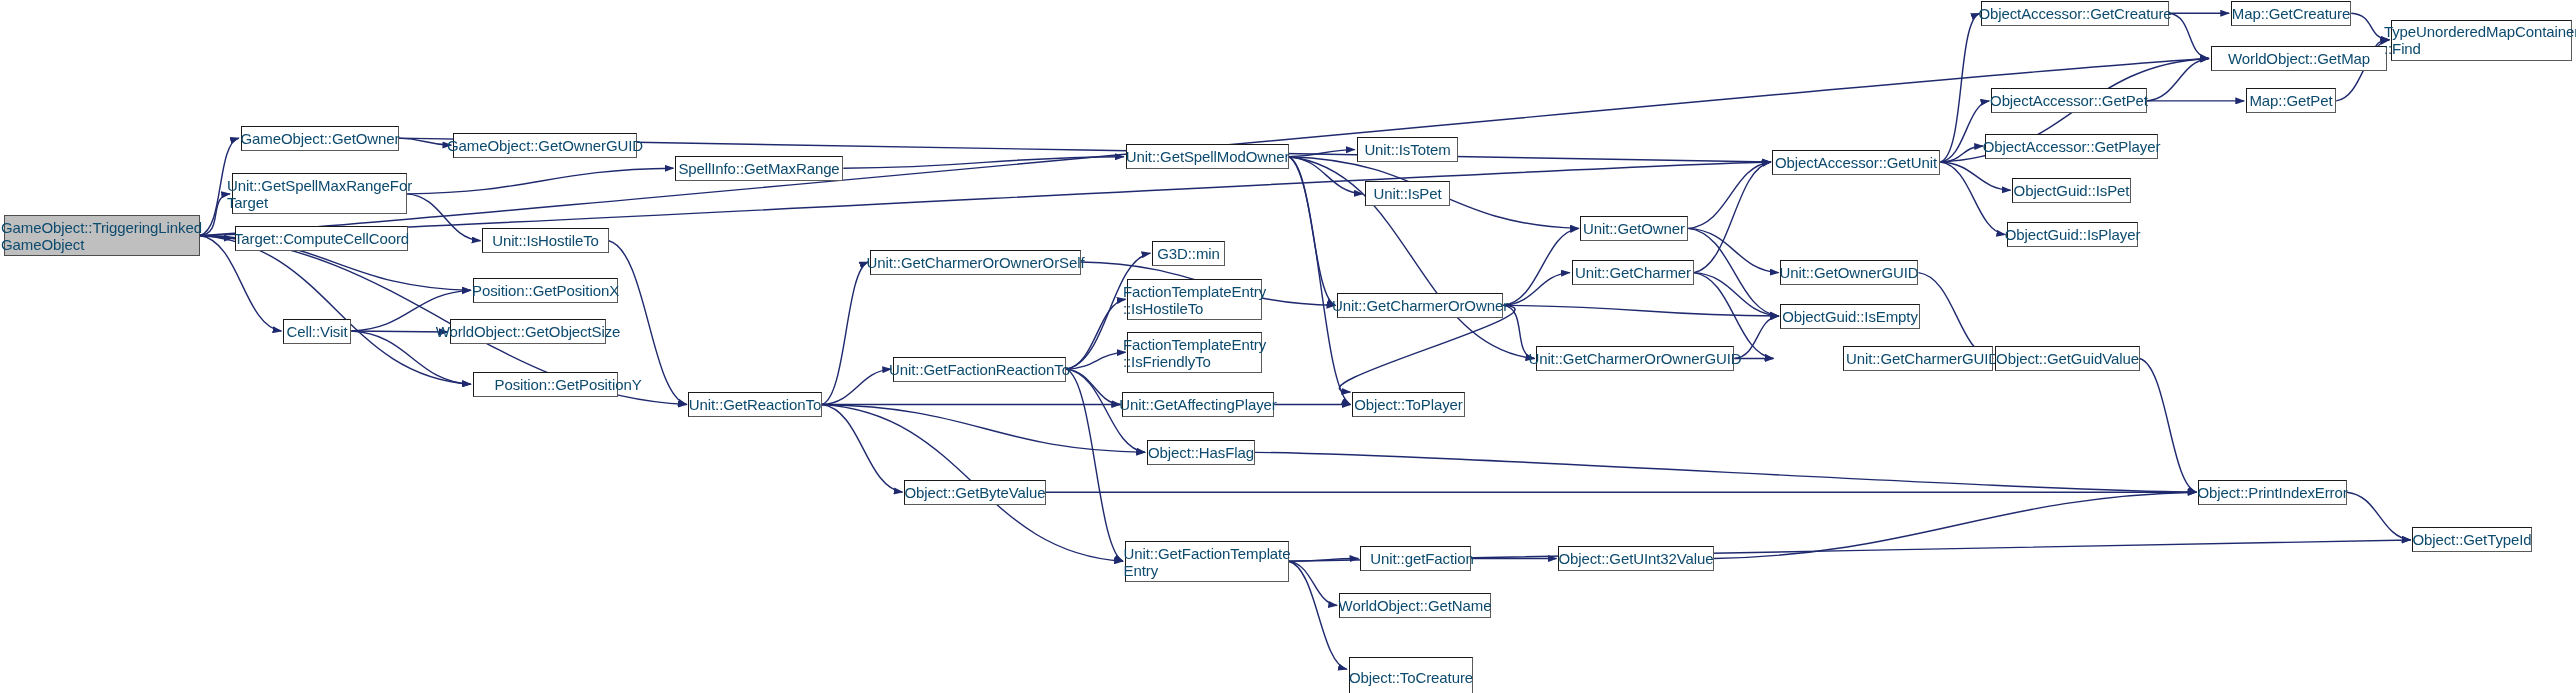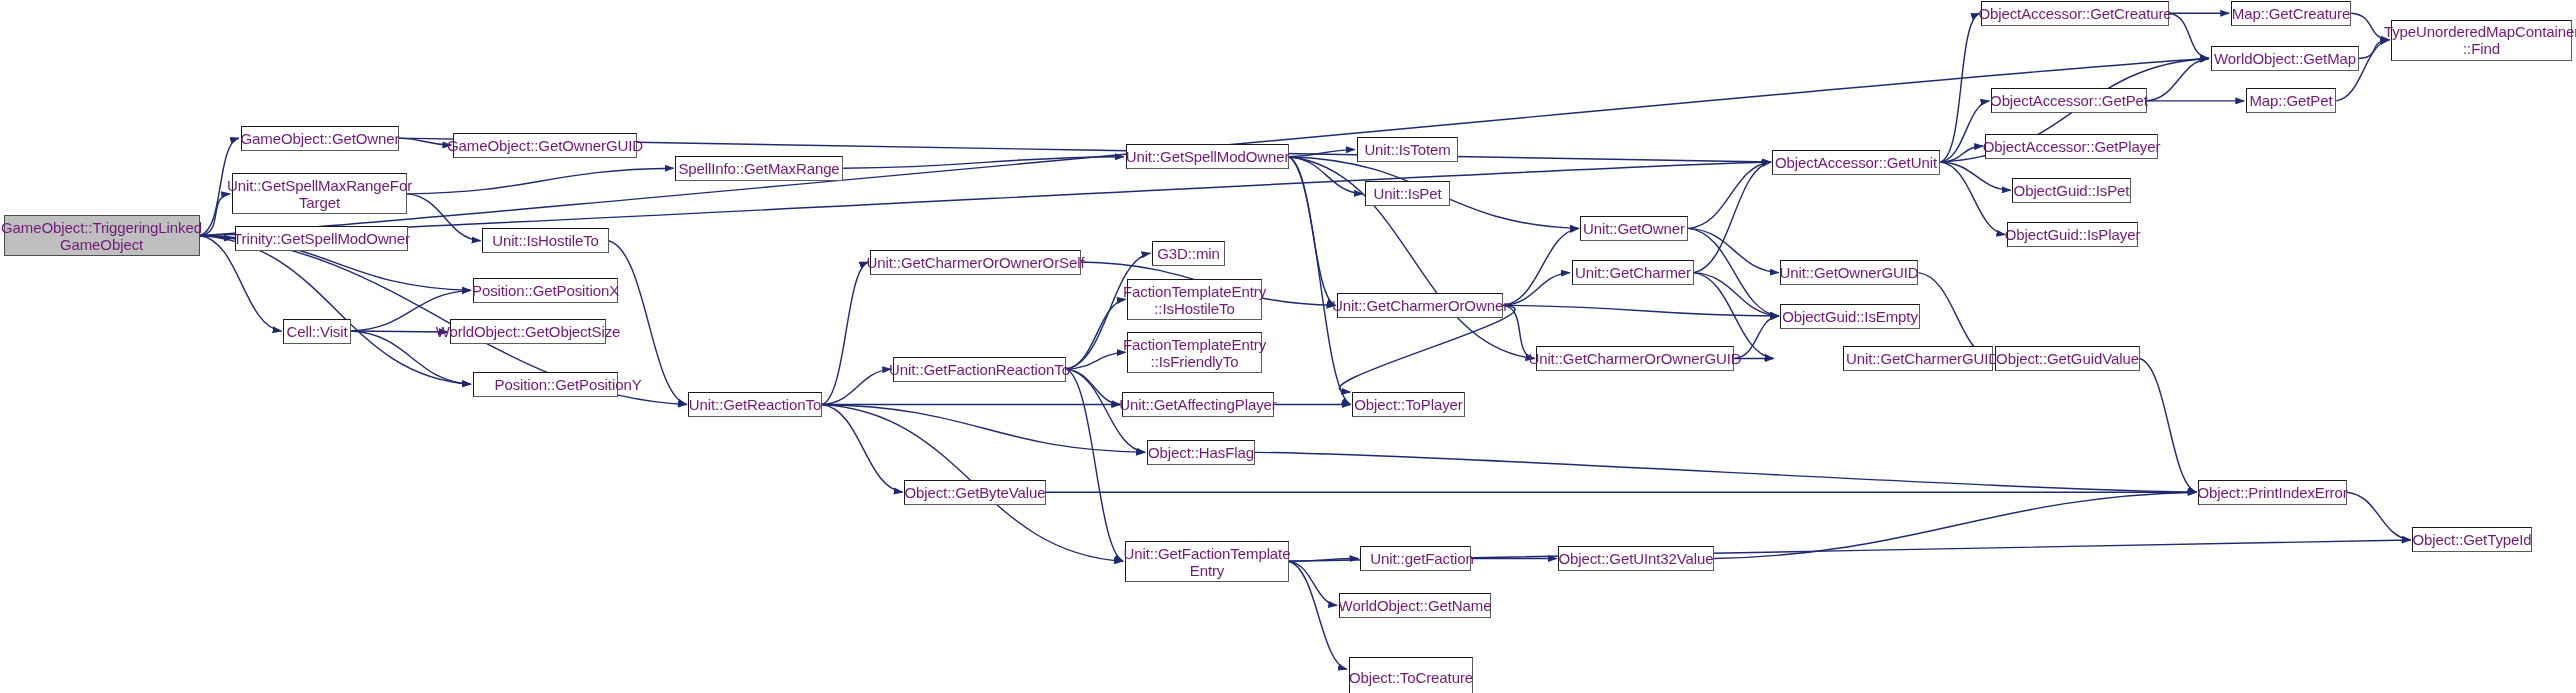--- a/index.html
+++ b/index.html
@@ -23,25 +23,24 @@
     height: 694px;
     pointer-events: none;
   }
   .node {
     position: absolute;
     box-sizing: border-box;
     border: 0.9px solid #1a1a1a;
     border-right-color: #5a5a5a;
     border-bottom-color: #5a5a5a;
     background: #ffffff;
-    color: #701a75;
+    color: #0c4a6e;
     display: flex;
     align-items: center;
     justify-content: center;
-    text-align: center;
     font-size: 15px;
     line-height: 17px;
     letter-spacing: -0.1px;
     white-space: pre-line;
     z-index: 5;
   }
   .node.root {
     background: #bfbfbf;
     border: 0.9px solid #4d4d4d;
     font-weight: normal;
@@ -141,21 +140,21 @@
         <path d="M2652,556 C2687.52,559.24 2690.48,606.76 2724,610" fill="none" stroke="#1f2a6e" stroke-width="1.6" marker-end="url(#arrowhead)"></path>
       </g>
   </svg>
   <div id="node-group">
       <div class="node root" style="left: 3.5px; top: 215px; width: 196px; height: 41px;"><span class="node-label">GameObject::TriggeringLinked
 GameObject</span></div>
       <div class="node" style="left: 241px; top: 126px; width: 158px; height: 25px;"><span class="node-label">GameObject::GetOwner</span></div>
       <div class="node" style="left: 453px; top: 133px; width: 184px; height: 25px;"><span class="node-label">GameObject::GetOwnerGUID</span></div>
       <div class="node" style="left: 232px; top: 173px; width: 175px; height: 41px;"><span class="node-label">Unit::GetSpellMaxRangeFor
 Target</span></div>
-      <div class="node" style="left: 235px; top: 226px; width: 173px; height: 25px;"><span class="node-label">Trinity::GetSpellModOwner</span></div>
+      <div class="node" style="left: 235px; top: 226px; width: 173px; height: 25px;"><span class="node-label">Target::ComputeCellCoord</span></div>
       <div class="node" style="left: 482px; top: 228px; width: 127px; height: 25px;"><span class="node-label">Unit::IsHostileTo</span></div>
       <div class="node" style="left: 675px; top: 156px; width: 168px; height: 25px;"><span class="node-label">SpellInfo::GetMaxRange</span></div>
       <div class="node" style="left: 473px; top: 278px; width: 145px; height: 25px;"><span class="node-label">Position::GetPositionX</span></div>
       <div class="node" style="left: 283px; top: 319px; width: 68px; height: 25px;"><span class="node-label">Cell::Visit</span></div>
       <div class="node" style="left: 450px; top: 319px; width: 156px; height: 25px;"><span class="node-label">WorldObject::GetObjectSize</span></div>
       <div class="node" style="left: 473px; top: 372px; width: 145px; height: 25px; padding-left: 45px;"><span class="node-label">Position::GetPositionY</span></div>
       <div class="node" style="left: 688px; top: 392px; width: 134px; height: 25px;"><span class="node-label">Unit::GetReactionTo</span></div>
       <div class="node" style="left: 870px; top: 250px; width: 211px; height: 25px;"><span class="node-label">Unit::GetCharmerOrOwnerOrSelf</span></div>
       <div class="node" style="left: 1152px; top: 241px; width: 73px; height: 25px;"><span class="node-label">G3D::min</span></div>
       <div class="node" style="left: 1127px; top: 279px; width: 135px; height: 41px;"><span class="node-label">FactionTemplateEntry
@@ -180,21 +179,21 @@
       <div class="node" style="left: 1780px; top: 260px; width: 138px; height: 25px;"><span class="node-label">Unit::GetOwnerGUID</span></div>
       <div class="node" style="left: 1780px; top: 304px; width: 140px; height: 25px;"><span class="node-label">ObjectGuid::IsEmpty</span></div>
       <div class="node" style="left: 1843px; top: 346px; width: 150px; height: 25px; padding-left: 9px;"><span class="node-label">Unit::GetCharmerGUID</span></div>
       <div class="node" style="left: 1995px; top: 346px; width: 145px; height: 25px;"><span class="node-label">Object::GetGuidValue</span></div>
       <div class="node" style="left: 1126px; top: 144px; width: 163px; height: 25px;"><span class="node-label">Unit::GetSpellModOwner</span></div>
       <div class="node" style="left: 1357px; top: 137px; width: 101px; height: 25px;"><span class="node-label">Unit::IsTotem</span></div>
       <div class="node" style="left: 1365px; top: 181px; width: 85px; height: 25px;"><span class="node-label">Unit::IsPet</span></div>
       <div class="node" style="left: 1772px; top: 150px; width: 168px; height: 25px;"><span class="node-label">ObjectAccessor::GetUnit</span></div>
       <div class="node" style="left: 1981px; top: 0.9px; width: 188px; height: 25px;"><span class="node-label">ObjectAccessor::GetCreature</span></div>
       <div class="node" style="left: 2231px; top: 0.9px; width: 120px; height: 25px;"><span class="node-label">Map::GetCreature</span></div>
-      <div class="node" style="left: 2211px; top: 46px; width: 148px; height: 25px;"><span class="node-label">WorldObject::GetMap</span></div>
+      <div class="node" style="left: 2211px; top: 46px; width: 176px; height: 25px;"><span class="node-label">WorldObject::GetMap</span></div>
       <div class="node" style="left: 2391px; top: 19.5px; width: 181px; height: 41px;"><span class="node-label">TypeUnorderedMapContainer
 ::Find</span></div>
       <div class="node" style="left: 1991px; top: 88px; width: 156px; height: 25px;"><span class="node-label">ObjectAccessor::GetPet</span></div>
       <div class="node" style="left: 2246px; top: 88px; width: 90px; height: 25px;"><span class="node-label">Map::GetPet</span></div>
       <div class="node" style="left: 1985px; top: 134px; width: 173px; height: 25px;"><span class="node-label">ObjectAccessor::GetPlayer</span></div>
       <div class="node" style="left: 2012px; top: 178px; width: 119px; height: 25px;"><span class="node-label">ObjectGuid::IsPet</span></div>
       <div class="node" style="left: 2007px; top: 222px; width: 131px; height: 25px;"><span class="node-label">ObjectGuid::IsPlayer</span></div>
       <div class="node" style="left: 2198px; top: 480px; width: 149px; height: 25px;"><span class="node-label">Object::PrintIndexError</span></div>
       <div class="node" style="left: 2412px; top: 527px; width: 120px; height: 25px;"><span class="node-label">Object::GetTypeId</span></div>
     </div>

